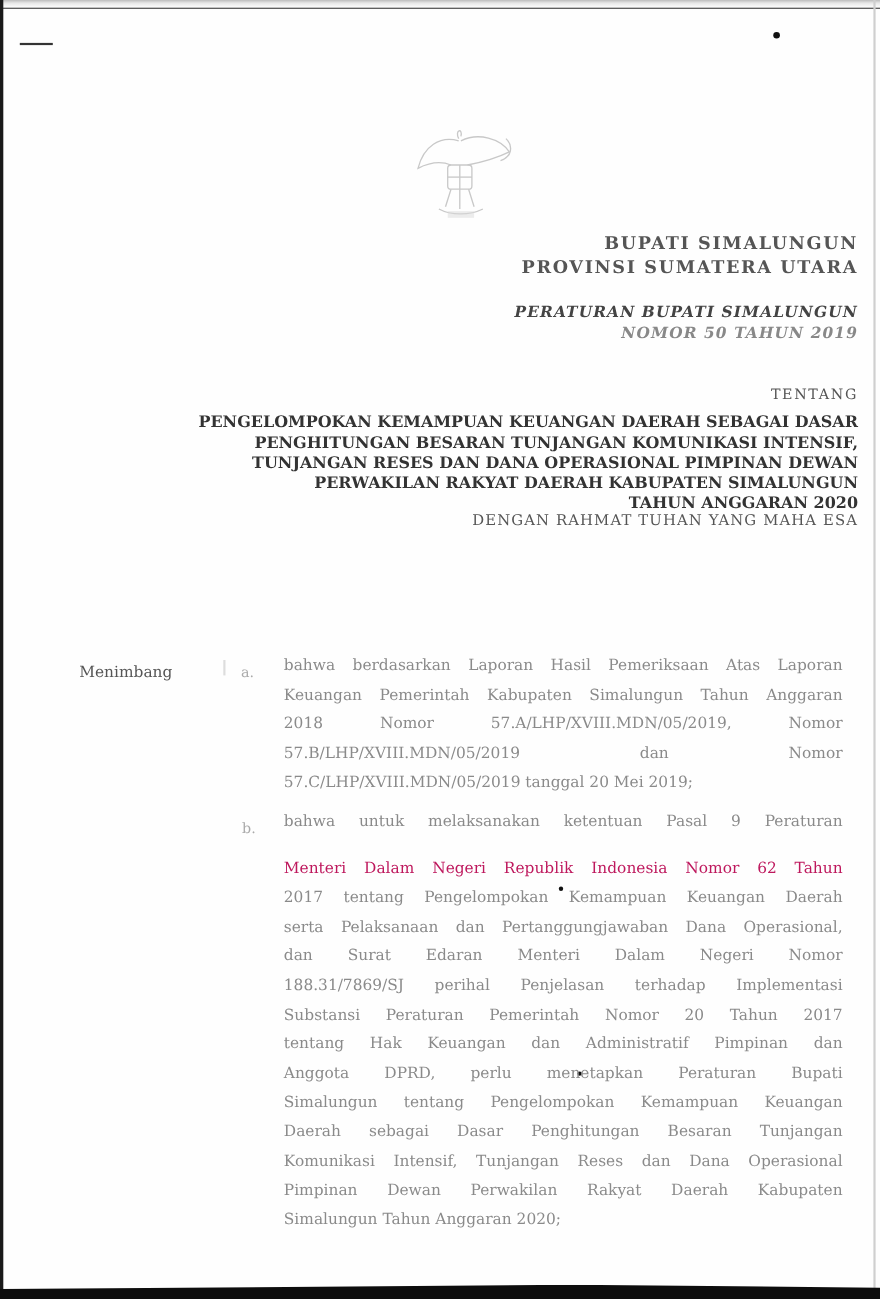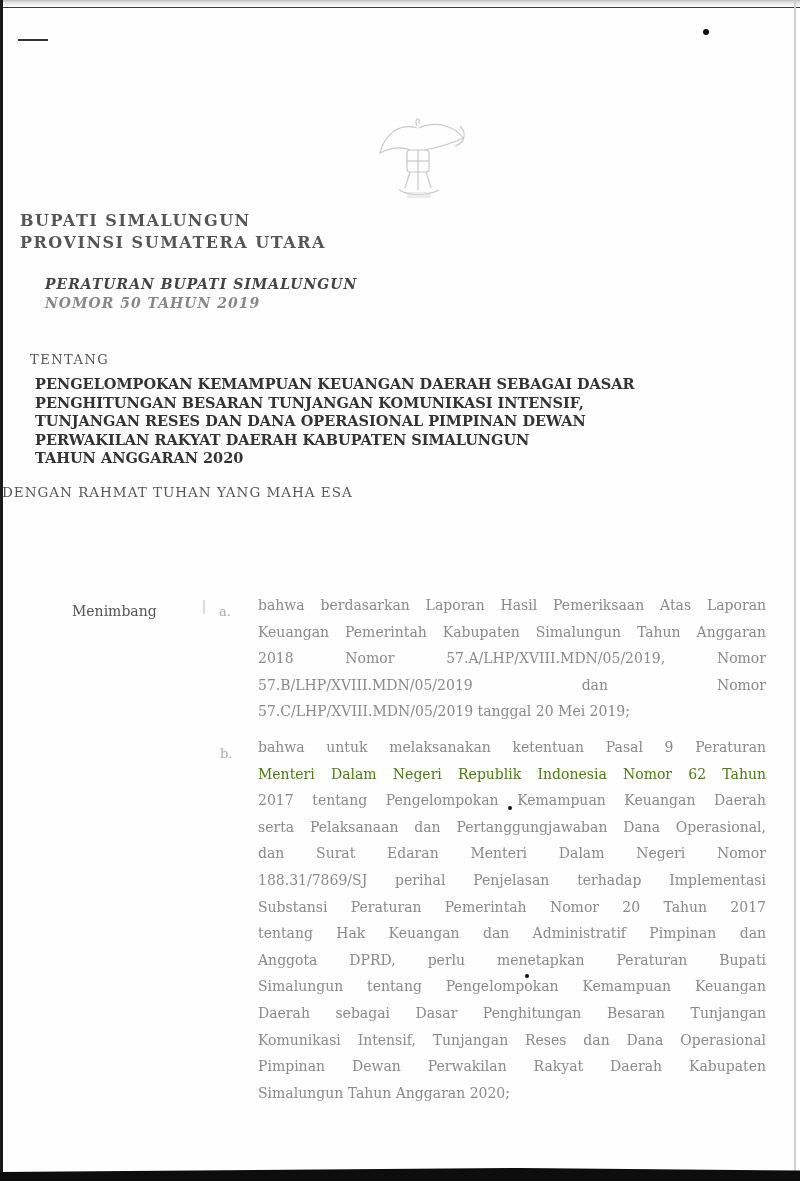--- a/index.html
+++ b/index.html
@@ -49,21 +49,21 @@
       position: absolute; left: 4px; top: 1px; width: 30px; height: 1.5px; background: #333;
     }
 
     
     .emblem {
       position: absolute; left: 355px; top: 108px; width: 125px; height: 100px;
       opacity: 0.35;
     }
 
     .center-block {
-      position: absolute; left: 0; width: 780px; text-align: left;
+      position: absolute; left: 0; width: 780px; text-align: right;
     }
     .hdr-1 {
       top: 210px;
       font-size: 16px; font-weight: bold; letter-spacing: 1.5px; color: #555;
       line-height: 22px;
       padding-left: 20px;
     }
     .hdr-2 {
       top: 275px;
       font-size: 14px; font-weight: bold; letter-spacing: 1px; color: #444;
@@ -77,21 +77,21 @@
       font-size: 13px; letter-spacing: 1.5px; color: #555;
       padding-left: 30px;
     }
     .title-block {
       top: 375px;
       font-size: 14.5px; font-weight: bold; color: #333;
       line-height: 18.5px;
       padding-left: 35px;
     }
     .rahmat {
-      top: 484px;
+      top: 465px;
       font-size: 13.5px; color: #555; letter-spacing: 1px;
       padding-left: 2px;
     }
     .bupati {
       top: 530px;
       font-size: 12px; color: #888; letter-spacing: 1.5px; font-weight: bold;
       padding-left: 35px;
     }
 
     
@@ -112,21 +112,21 @@
       text-align: justify;
       text-align-last: left;
     }
     .item-text .line {
       display: block;
       text-align: justify;
       text-align-last: justify;
       white-space: nowrap;
     }
     .item-text .line.last { text-align-last: left; }
-    .dark { color: #4d7c0f; }
+    .dark { color: #be185d; margin-top: 16px; }
   </style>
 </head>
 <body>
 
 <div class="page">
 
   <div class="scan-top-edge"></div>
   <div class="scan-left-edge"></div>
   <div class="scan-right-edge"></div>
   <div class="scan-bottom-edge"></div>

